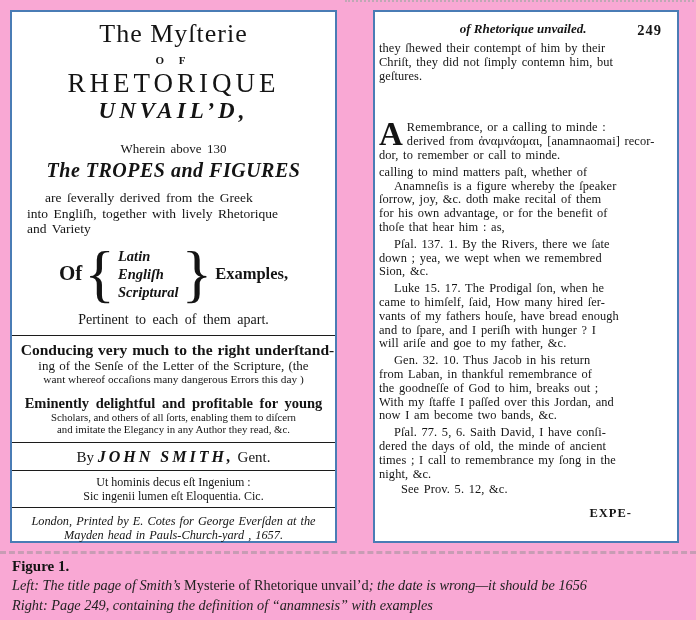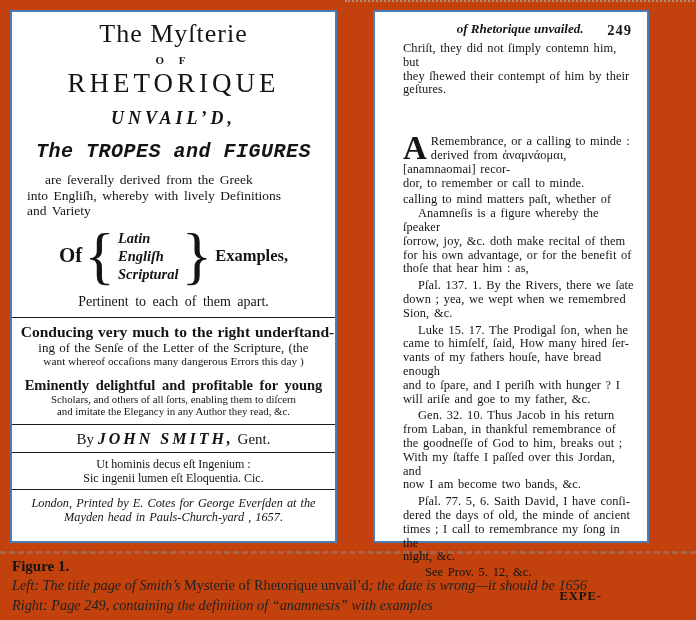--- a/index.html
+++ b/index.html
@@ -1,36 +1,36 @@
 <!DOCTYPE html>
 <html><head>
 <meta charset="utf-8">
 <style>
   html,body{margin:0;padding:0;background:#ffffff;}
-  .canvas{position:relative;width:696px;height:620px;background:#c2410c;
+  .canvas{position:relative;width:696px;height:620px;background:#f9a8d4;
           font-family:"Liberation Serif",serif;color:#141414;overflow:hidden;}
 
   
   .art-top{position:absolute;left:345px;right:2px;top:0;height:0;border-top:2px dotted #a9a9a9;opacity:.7;}
   .art-bottom{position:absolute;left:0;right:0;top:551px;height:0;border-top:3px dashed #8f8f8f;opacity:.45;}
 
   
   .page{position:absolute;top:10px;box-sizing:border-box;border:2px solid #4a7cb5;background:#fff;}
   .page.left{left:10px;width:327px;height:533px;text-align:center;}
-  .page.right{left:373px;width:276px;height:533px;padding:10px 13px 0 28px;text-align:left;}
+  .page.right{left:373px;width:306px;height:533px;padding:10px 13px 0 4px;text-align:left;}
 
   .rule{height:0;width:100%;border-top:1.6px solid #1c1c1c;}
 
   
   .t1{font-size:26px;line-height:30px;letter-spacing:1px;margin-top:7px;}
   .t2{font-size:11px;line-height:12px;letter-spacing:6px;margin-top:5px;font-weight:bold;}
   .t3{font-size:27px;line-height:30px;letter-spacing:4px;margin-top:2px;}
-  .t4{font-size:18px;line-height:20px;font-style:italic;font-weight:bold;letter-spacing:4px;margin-top:10px;}
+  .t4{font-size:23px;line-height:20px;font-style:italic;font-weight:bold;letter-spacing:4px;margin-top:3px;}
   .wherein{font-size:13px;line-height:14px;margin-top:21px;word-spacing:2px;}
-  .tropes{font-size:20px;line-height:24px;font-weight:bold;font-style:italic;letter-spacing:.5px;margin-top:12px;font-family:Liberation Mono, monospace;}
+  .tropes{font-size:20px;line-height:24px;font-weight:bold;font-style:italic;letter-spacing:.5px;margin-top:2px;}
   .l-derived{text-align:left;padding:0 15px;font-size:13.5px;line-height:15.6px;word-spacing:2.2px;margin-top:8px;}
   .l-derived .ind{text-indent:18px;}
   .brace-row{display:flex;align-items:center;justify-content:center;height:62px;margin-top:6px;}
   .of{font-size:21px;font-weight:bold;margin-right:2px;}
   .brace{font-size:64px;line-height:58px;font-weight:normal;}
   .bitems{text-align:left;margin:0 3px;font-style:italic;font-weight:bold;font-size:14.5px;line-height:18px;}
   .examples{font-size:16.5px;font-weight:bold;margin-left:3px;}
   .pertinent{font-size:14px;line-height:16px;margin-top:7px;word-spacing:3px;}
   .rule.r1{margin-top:7px;}
   .cond1{font-size:15.5px;line-height:18px;font-weight:bold;margin-top:5px;word-spacing:1px;padding-left:8px;}
@@ -72,24 +72,25 @@
 <div class="canvas">
 
   <div class="art-top"></div>
   <div class="art-bottom"></div>
 
   <div class="page left">
     <div class="t1">The Myſterie</div>
     <div class="t2">O F</div>
     <div class="t3">RHETORIQUE</div>
     <div class="t4">UNVAIL’D,</div>
+    <div class="wherein">Wherein above 130</div>
     <div class="tropes">The TROPES and FIGURES</div>
     <div class="l-derived">
       <div class="ind">are ſeverally derived from the Greek</div>
-      <div>into Engliſh, whereby with lively Definitions</div>
+      <div>into Engliſh, together with lively Rhetorique</div>
       <div>and Variety</div>
     </div>
     <div class="brace-row">
       <span class="of">Of</span>
       <span class="brace">{</span>
       <span class="bitems">
         <div>Latin</div>
         <div>Engliſh</div>
         <div>Scriptural</div>
       </span>
@@ -121,22 +122,22 @@
       <div>Mayden head in Pauls-Church-yard , 1657.</div>
     </div>
   </div>
 
   <div class="page right">
     <div class="rhdr-row">
       <div class="rhdr">of Rhetorique unvailed.</div>
       <div class="pgnum">249</div>
     </div>
     <div class="rp">
+      <div class="rln">they ſhewed their contempt of him by their</div>
       <div class="rln">Chriſt, they did not ſimply contemn him, but</div>
-      <div class="rln">they ſhewed their contempt of him by their</div>
       <div class="rln">geſtures.</div>
     </div>
     <div class="def-block">
       <div class="dropcap">A</div>
       <div class="rln">Remembrance, or a calling to minde :</div>
       <div class="rln">derived from ἀναμνάομαι, [anamnaomai] recor-</div>
       <div class="rln">dor, to remember or call to minde.</div>
     </div>
     <div class="rp">
       <div class="rln">calling to mind matters paſt, whether of</div>

